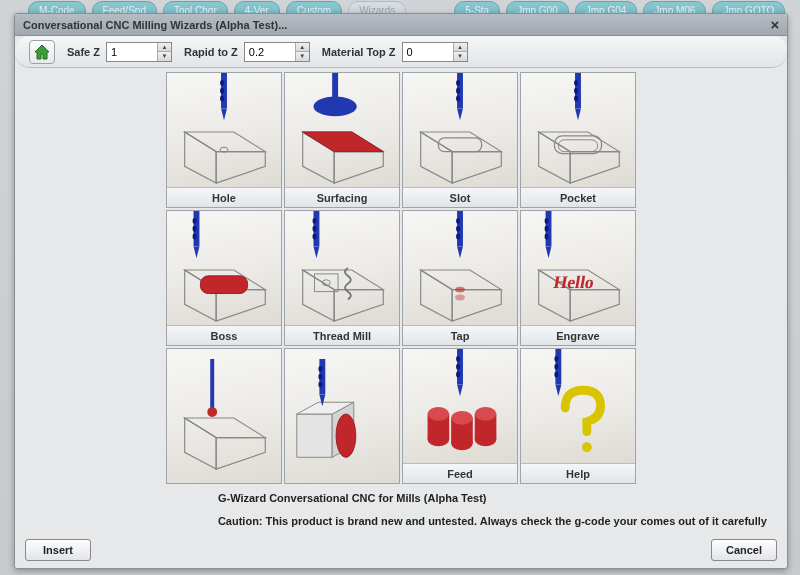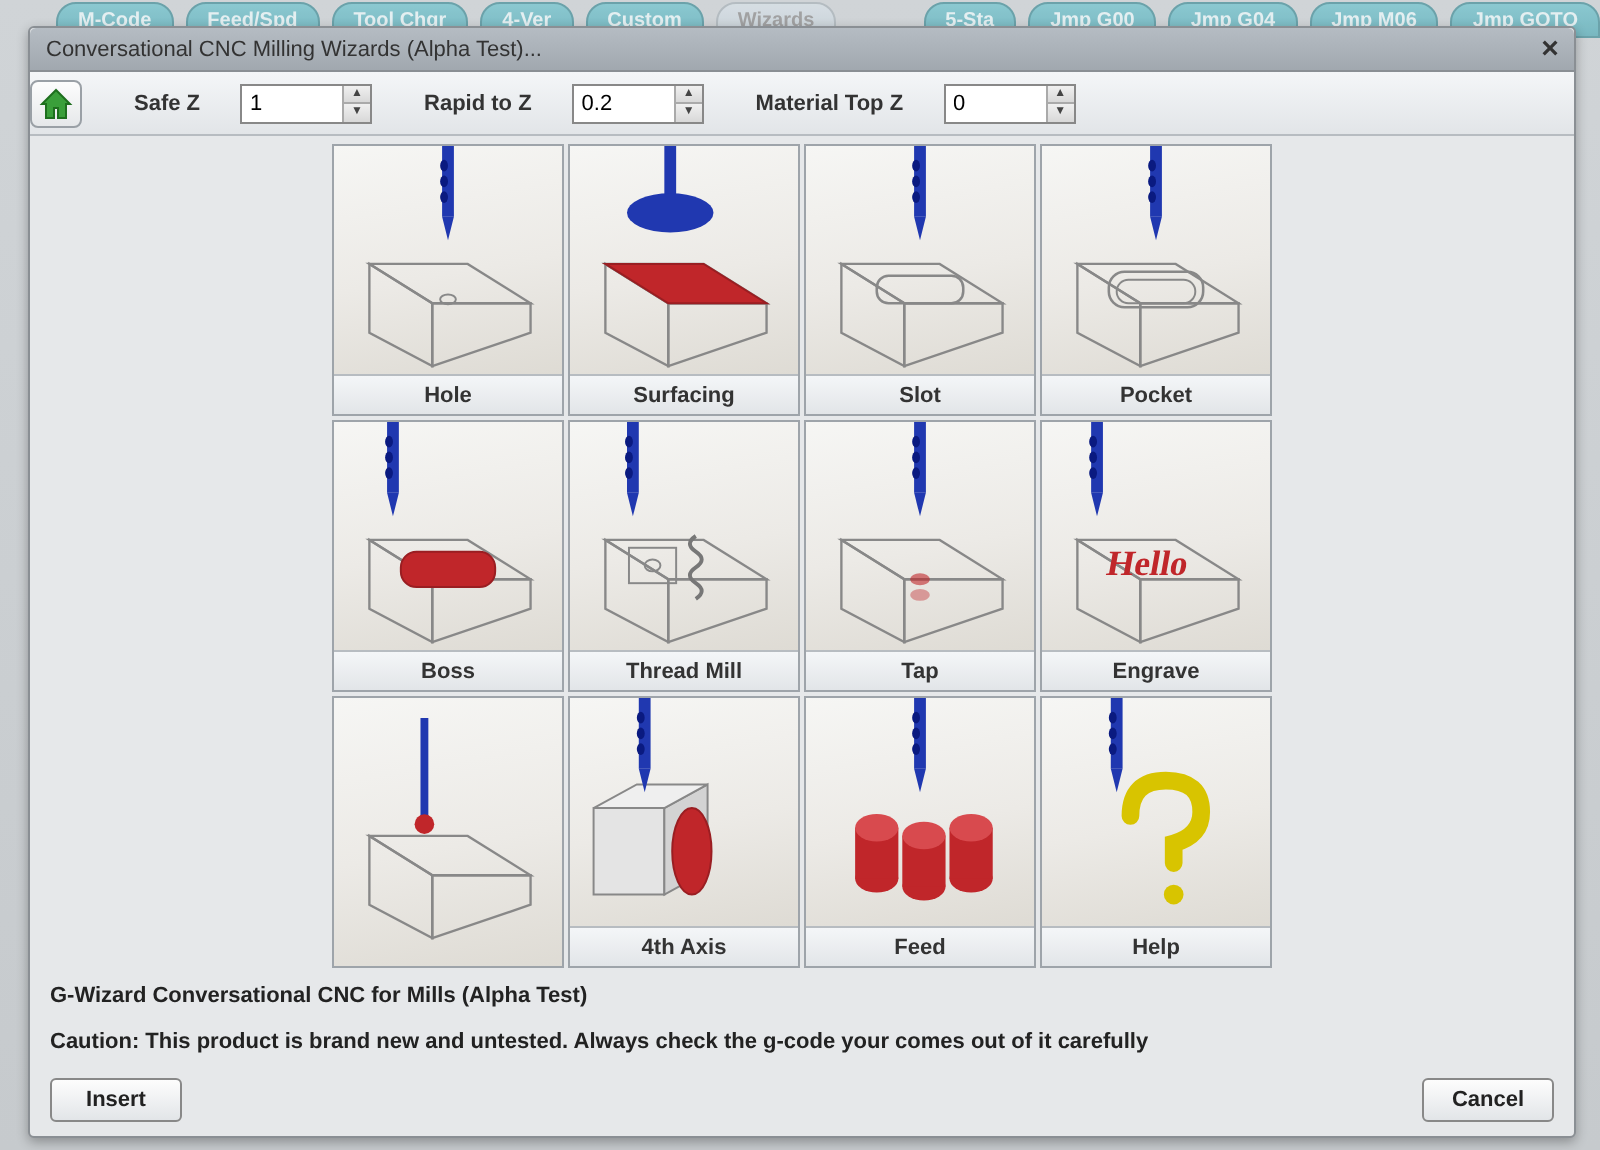--- a/index.html
+++ b/index.html
@@ -5,21 +5,21 @@
   * { box-sizing: border-box; margin: 0; padding: 0; }
   html, body { width: 800px; height: 575px; overflow: hidden; font-family: Verdana, Arial, sans-serif; font-size: 11px; }
   body { background: linear-gradient(#d0d4d7, #c6cacd); position: relative; }
 
   
   .bg-tabs { position: absolute; top: 1px; left: 0; width: 100%; height: 24px; display: flex; gap: 6px; padding-left: 28px; opacity: 0.85; }
   .bg-tab {
     background: linear-gradient(#7fc7d0, #6ab3bd);
     color: #e8f4f6;
     font-size: 10px;
-    font-weight: bold;
+    font-weight: normal;
     padding: 3px 10px 1px 10px;
     border-radius: 10px 10px 0 0;
     border: 1px solid #5a9aa3;
     height: 18px;
     white-space: nowrap;
   }
   .bg-tab.active { background: linear-gradient(#d8e0e6, #c8d2d9); color: #999; border-color: #b0b8be; text-align: right; }
 
   
   .dialog {
@@ -33,54 +33,55 @@
     display: flex; flex-direction: column;
   }
   .titlebar {
     height: 22px;
     background: linear-gradient(#b5bcc3, #a1a8af);
     border-bottom: 1px solid #8a8f94;
     display: flex; align-items: center;
     padding: 0 4px 0 8px;
     border-radius: 3px 3px 0 0;
   }
-  .titlebar-text { font-weight: normal; font-size: 11px; color: #333; flex: 1; }
+  .titlebar-text { font-weight: bold; font-size: 11px; color: #333; flex: 1; }
   .close-x {
     width: 16px; height: 16px;
     font-family: Arial; font-size: 15px; font-weight: bold;
     color: #333; cursor: pointer;
     display:flex;align-items:center;justify-content:center;
   }
 
   .toolbar {
     height: 32px;
     background: linear-gradient(#f4f6f8, #e2e5e8);
     border-bottom: 1px solid #b7bcc1;
-    display: flex; align-items: center; gap: 20px;
-    padding: 0 0;
+    display: flex; align-items: center; gap: 6px;
+    padding: 0 14px;
+    border-radius: 15px;
   }
   .home-btn {
     width: 26px; height: 24px;
     background: linear-gradient(#fdfdfd,#e6e8ea);
     border: 1px solid #9aa0a6; border-radius: 4px;
     display:flex;align-items:center;justify-content:center; cursor:pointer;
   }
   .lbl { font-weight: bold; font-size: 11px; color: #333; margin-left: 6px; }
   .spinner {
     display:flex; align-items:stretch;
     border:1px solid #888; background:#fff; height:20px;
   }
   .spinner input {
     border:none; width:50px; padding:0 4px; font-size:11px; outline:none;
   }
   .spin-btns { display:flex; flex-direction:column; width:14px; border-left:1px solid #aaa;}
   .spin-btn { flex:1; font-size:6px; background:linear-gradient(#f0f0f0,#d8d8d8); display:flex;align-items:center;justify-content:center; cursor:pointer; color:#444;}
   .spin-btn:first-child{border-bottom:1px solid #aaa;}
 
-  .content { flex:1; overflow:hidden; padding: 4px 0 0 0; display:flex;flex-direction:column;}
+  .content { flex:1; overflow:hidden; padding: 4px 0 0 0; display:flex;flex-direction:column;align-items:flex-end;}
   .wizard-grid {
     margin: 0 auto;
     display: grid;
     grid-template-columns: repeat(4, 116px);
     grid-auto-rows: 136px;
     gap: 2px;
   }
   .wizard-cell {
     border: 1px solid #9ea4aa;
     display:flex; flex-direction:column;
@@ -327,21 +328,20 @@
               <polygon points="48,56 70,44 70,88 48,100" fill="#d3d3d3" stroke="#888"></polygon>
               <polygon points="12,56 34,44 70,44 48,56" fill="#efefef" stroke="#888"></polygon>
               <ellipse cx="62" cy="78" rx="10" ry="22" fill="#c0262a" stroke="#9a1e22"></ellipse>
               <rect x="35" y="0" width="6" height="36" fill="#2038b0"></rect>
               <polygon points="35,36 41,36 38,48" fill="#2038b0"></polygon>
               <ellipse cx="36" cy="10" rx="2" ry="3" fill="#0a1a80"></ellipse>
               <ellipse cx="36" cy="18" rx="2" ry="3" fill="#0a1a80"></ellipse>
               <ellipse cx="36" cy="26" rx="2" ry="3" fill="#0a1a80"></ellipse>
             </svg>
           </div>
-          <div class="wizard-label">4th Axis</div>
         </div>
         <div class="wizard-cell">
           <div class="wizard-img">
             <svg class="scene" viewBox="0 0 116 116">
               <rect x="55" y="0" width="6" height="36" fill="#2038b0"></rect>
               <polygon points="55,36 61,36 58,48" fill="#2038b0"></polygon>
               <ellipse cx="56" cy="10" rx="2" ry="3" fill="#0a1a80"></ellipse>
               <ellipse cx="56" cy="18" rx="2" ry="3" fill="#0a1a80"></ellipse>
               <ellipse cx="56" cy="26" rx="2" ry="3" fill="#0a1a80"></ellipse>
               <ellipse cx="36" cy="92" rx="11" ry="7" fill="#c0262a"></ellipse>

